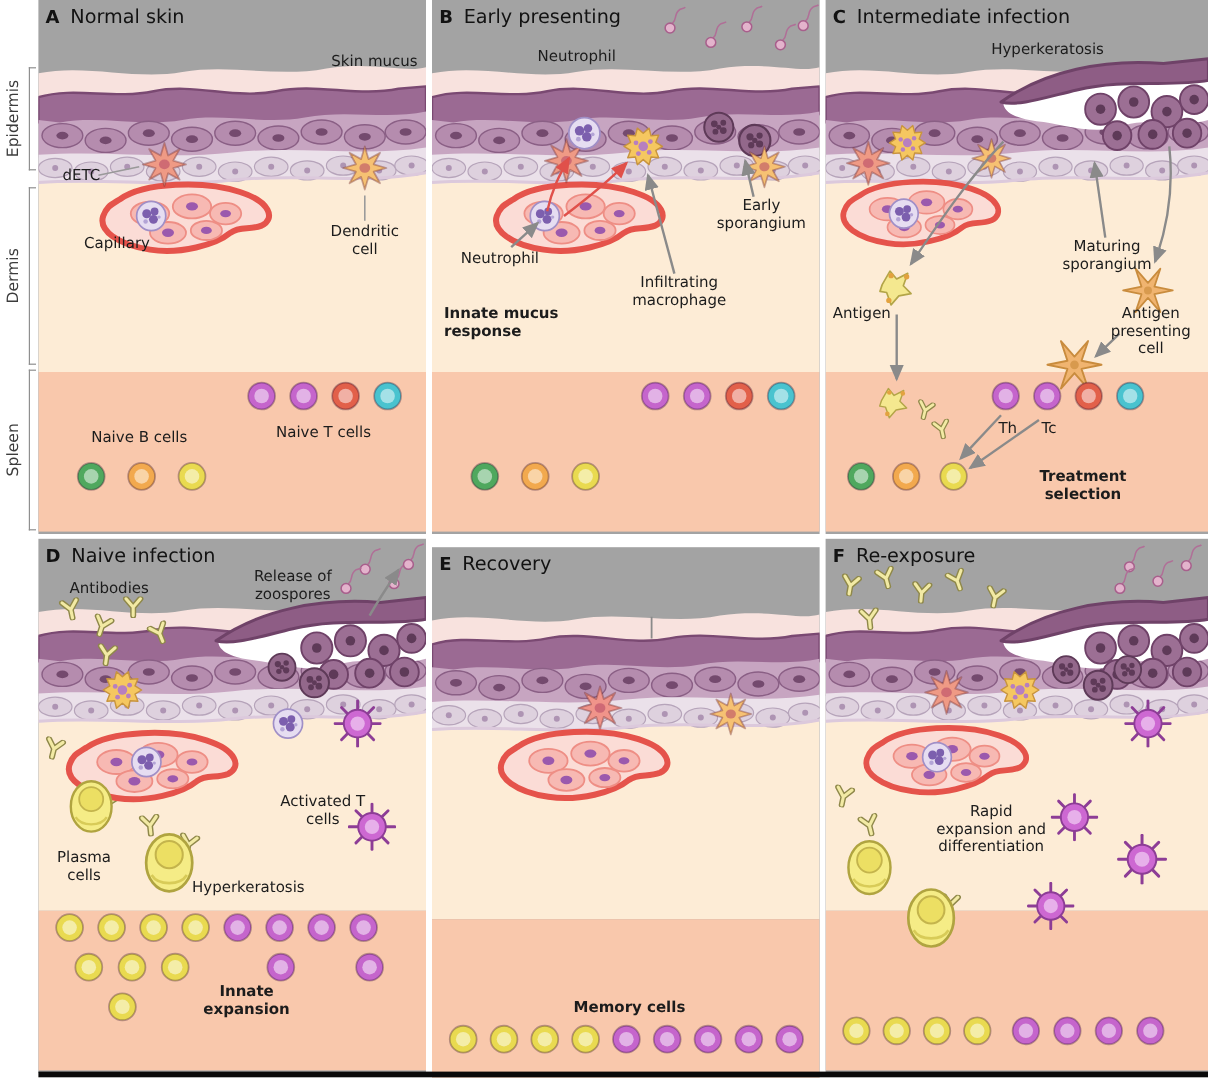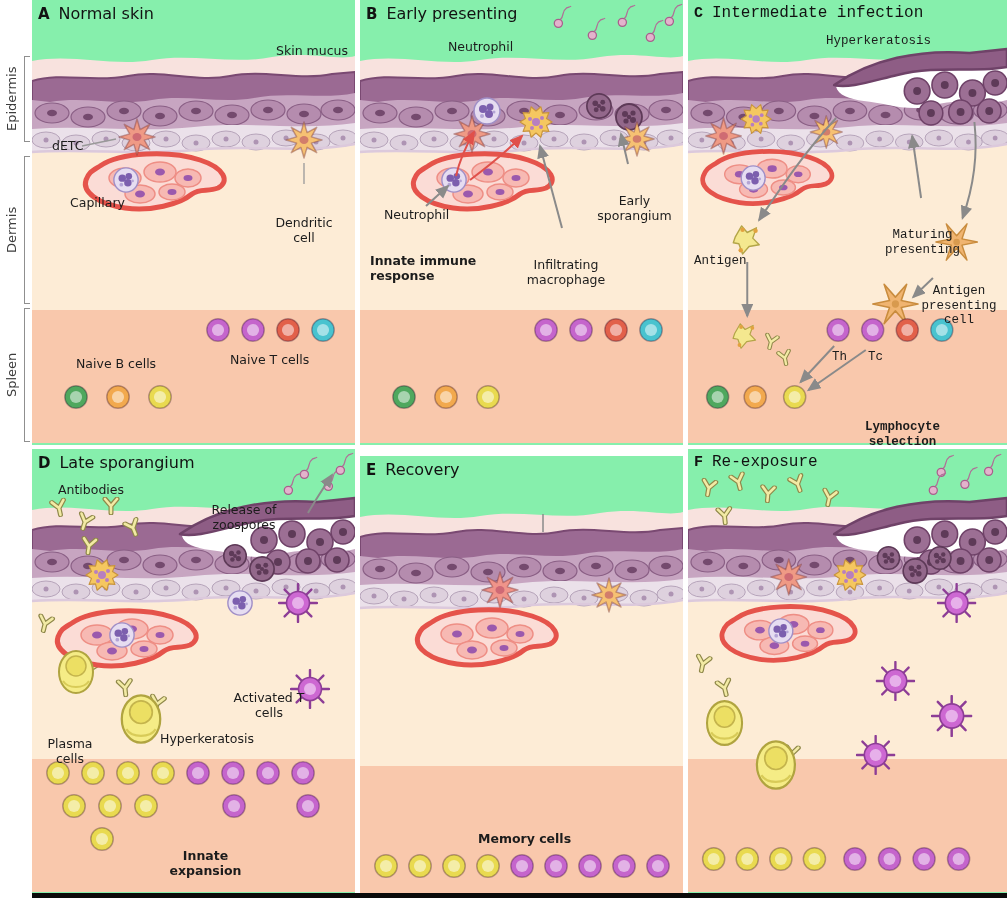--- a/index.html
+++ b/index.html
@@ -1,24 +1,24 @@
 <!DOCTYPE html>
 <html><head>
 <meta charset="utf-8">
 <style>
   * { margin:0; padding:0; box-sizing:border-box; }
   html,body { width:1007px; height:898px; background:#fff; font-family:"DejaVu Sans","Liberation Sans",sans-serif; position:relative; overflow:hidden; }
-  .panel { position:absolute; width:323px; height:445px; background:#86efac; }
-  .panel.narrow { width:319px;font-family:Liberation Mono, monospace; }
+  .panel { position:absolute; width:323px; height:445px; background:#a3a3a3; }
+  .panel.narrow { width:319px; }
   svg.art { position:absolute; left:0; top:0; width:100%; height:100%; }
   .ptitle { position:absolute; top:4px; left:6px; font-size:16px; color:#121212; white-space:nowrap; }
   .ptitle b { margin-right:9px; font-size:15px; }
   .lbl { position:absolute; font-size:12.5px; line-height:1.16; color:#1c1c1c; }
   .nw { white-space:nowrap; }
-  .ctr { text-align:center;margin-top:30px; }
+  .ctr { text-align:center; }
   .b { font-weight:bold; }
   .side-label { position:absolute; left:3px; width:17px; display:flex; align-items:center; justify-content:center;
     writing-mode:vertical-rl; transform:rotate(180deg); font-size:13px; color:#3c3c3c; }
   .bracket { position:absolute; left:24px; width:6px; border:1.5px solid #8f8f8f; border-right:none; }
   #bottom-bar { position:absolute; left:32px; top:893px; width:975px; height:5px; background:#0a0a0a; }
 </style>
 </head>
 <body>
 
 <svg width="0" height="0" style="position:absolute" aria-hidden="true">
@@ -286,21 +286,21 @@
       <use href="#cell" x="30" y="383" width="28" height="28" style="color:#4fa85e"></use>
       <use href="#cell" x="72" y="383" width="28" height="28" style="color:#f2a94e"></use>
       <use href="#cell" x="114" y="383" width="28" height="28" style="color:#e9da50"></use>
     </g>
   </svg>
   <div class="ptitle"><b>B</b><span>Early presenting</span></div>
   <div class="lbl nw" style="left:88px;top:40px">Neutrophil</div>
   <div class="lbl nw" style="left:24px;top:208px">Neutrophil</div>
   <div class="lbl ctr" style="left:232px;top:164px;width:85px">Early sporangium</div>
   <div class="lbl ctr" style="left:156px;top:228px;width:100px">Infiltrating macrophage</div>
-  <div class="lbl b" style="left:10px;top:254px;width:112px">Innate immune response</div>
+  <div class="lbl b" style="left:10px;top:254px;width:112px">Innate mucus response</div>
 </div>
 
 <div class="panel narrow" style="left:688px;top:0">
   <svg class="art" viewBox="0 0 323 445" preserveAspectRatio="none">
     <rect x="0" y="140" width="323" height="170" fill="#fdecd6"></rect>
     <rect x="0" y="310" width="323" height="133" fill="#f9c8ac"></rect>
     <use href="#skin-i" y="45"></use>
     <use href="#cap" x="8" y="146" width="145" height="66"></use>
     <use href="#neut" x="52" y="164" width="28" height="28"></use>
     <use href="#flame" x="16" y="114" width="40" height="44" style="color:#ef9a85"></use>
@@ -326,26 +326,26 @@
     <line x1="148" y1="346" x2="114" y2="382" stroke="#8a8a8a" stroke-width="2" marker-end="url(#m-g)"></line>
     <line x1="180" y1="350" x2="122" y2="390" stroke="#8a8a8a" stroke-width="2" marker-end="url(#m-g)"></line>
     <g>
       <use href="#cell" x="16" y="383" width="28" height="28" style="color:#4fa85e"></use>
       <use href="#cell" x="54" y="383" width="28" height="28" style="color:#f2a94e"></use>
       <use href="#cell" x="94" y="383" width="28" height="28" style="color:#e9da50"></use>
     </g>
   </svg>
   <div class="ptitle"><b>C</b><span>Intermediate infection</span></div>
   <div class="lbl nw" style="left:138px;top:34px">Hyperkeratosis</div>
-  <div class="lbl ctr" style="left:192px;top:198px;width:85px">Maturing presenting</div>
+  <div class="lbl ctr" style="left:192px;top:198px;width:85px">Maturing sporangium</div>
   <div class="lbl nw" style="left:6px;top:254px">Antigen</div>
   <div class="lbl ctr" style="left:230px;top:254px;width:82px">Antigen presenting cell</div>
   <div class="lbl nw" style="left:144px;top:350px">Th</div>
   <div class="lbl nw" style="left:180px;top:350px">Tc</div>
-  <div class="lbl ctr b" style="left:162px;top:390px;width:105px">Lymphocyte selection</div>
+  <div class="lbl ctr b" style="left:162px;top:390px;width:105px">Treatment selection</div>
 </div>
 
 <div class="panel" style="left:32px;top:449px">
   <svg class="art" viewBox="0 0 323 445" preserveAspectRatio="none">
     <rect x="0" y="140" width="323" height="170" fill="#fdecd6"></rect>
     <rect x="0" y="310" width="323" height="133" fill="#f9c8ac"></rect>
     <use href="#skin-i" y="45"></use>
     <g>
       <use href="#zoo" x="266" y="6" width="20" height="26"></use>
       <use href="#zoo" x="290" y="18" width="20" height="26"></use>
@@ -385,21 +385,21 @@
       <use href="#cell" x="222" y="310" width="28" height="28" style="color:#c565cc"></use>
       <use href="#cell" x="257" y="310" width="28" height="28" style="color:#c565cc"></use>
       <use href="#cell" x="28" y="343" width="28" height="28" style="color:#e9da50"></use>
       <use href="#cell" x="64" y="343" width="28" height="28" style="color:#e9da50"></use>
       <use href="#cell" x="100" y="343" width="28" height="28" style="color:#e9da50"></use>
       <use href="#cell" x="188" y="343" width="28" height="28" style="color:#c565cc"></use>
       <use href="#cell" x="262" y="343" width="28" height="28" style="color:#c565cc"></use>
       <use href="#cell" x="56" y="376" width="28" height="28" style="color:#e9da50"></use>
     </g>
   </svg>
-  <div class="ptitle"><b>D</b><span>Late sporangium</span></div>
+  <div class="ptitle"><b>D</b><span>Naive infection</span></div>
   <div class="lbl nw" style="left:26px;top:34px">Antibodies</div>
   <div class="lbl ctr" style="left:166px;top:24px;width:92px">Release of zoospores</div>
   <div class="lbl ctr" style="left:196px;top:212px;width:82px">Activated T cells</div>
   <div class="lbl ctr" style="left:10px;top:258px;width:56px">Plasma cells</div>
   <div class="lbl nw" style="left:128px;top:283px">Hyperkeratosis</div>
   <div class="lbl ctr b" style="left:126px;top:370px;width:95px">Innate expansion</div>
 </div>
 
 <div class="panel" style="left:360px;top:456px">
   <svg class="art" viewBox="0 0 323 445" preserveAspectRatio="none">
@@ -466,15 +466,16 @@
       <use href="#cell" x="46" y="396" width="28" height="28" style="color:#e9da50"></use>
       <use href="#cell" x="80" y="396" width="28" height="28" style="color:#e9da50"></use>
       <use href="#cell" x="114" y="396" width="28" height="28" style="color:#e9da50"></use>
       <use href="#cell" x="155" y="396" width="28" height="28" style="color:#c565cc"></use>
       <use href="#cell" x="190" y="396" width="28" height="28" style="color:#c565cc"></use>
       <use href="#cell" x="225" y="396" width="28" height="28" style="color:#c565cc"></use>
       <use href="#cell" x="260" y="396" width="28" height="28" style="color:#c565cc"></use>
     </g>
   </svg>
   <div class="ptitle"><b>F</b><span>Re-exposure</span></div>
+  <div class="lbl ctr" style="left:88px;top:220px;width:100px">Rapid expansion and differentiation</div>
 </div>
 
 <div id="bottom-bar"></div>
 
 </body></html>

